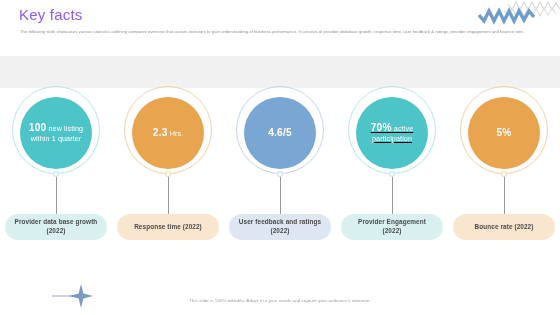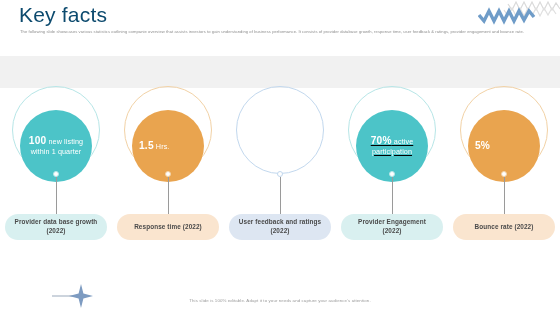--- a/index.html
+++ b/index.html
@@ -31,23 +31,23 @@
     width: 560px;
     height: 32px;
     background: #f1f1f1;
   }
 
   
   .page-title {
     position: absolute;
     left: 19px;
     top: 4px;
-    font-size: 21px;
+    font-size: 15px;
     font-weight: 400;
-    color: #0c4a6e;
+    color: #8b5cf6;
     letter-spacing: 0.2px;
     line-height: 22px;
   }
   .subtitle {
     position: absolute;
     left: 20px;
     top: 29px;
     width: 520px;
     font-size: 4.1px;
     line-height: 6.2px;
@@ -112,27 +112,28 @@
     top: 6px;
     width: 80px;
     height: 80px;
     margin-left: -40px;
     border-radius: 50%;
     background: #ffffff;
   }
   .circle-fill {
     position: absolute;
     left: 50%;
-    top: 26px;
+    top: 13px;
     width: 72px;
     height: 72px;
     margin-left: -36px;
     border-radius: 50%;
     display: flex;
     align-items: center;
+    justify-content: center;
     text-align: center;
     box-sizing: border-box;
     padding: 0 7px;
   }
   .stat-text {
     color: #ffffff;
     font-size: 7.2px;
     line-height: 9.6px;
     font-weight: 400;
     letter-spacing: 0.1px;
@@ -239,32 +240,35 @@
       <div class="stem"></div>
       <div class="label-pill" style="background: rgb(216, 240, 240);">
         <span class="label-text">Provider data base growth (2022)</span>
       </div>
     </div>
 
     <div class="col col-1">
       <div class="circle-outer" style="border-color: rgb(242, 210, 166);"></div>
       <div class="circle-white"></div>
       <div class="circle-fill" style="background: rgb(233, 164, 79);">
-        <div class="stat-text"><span class="big">1.5</span><span> Hrs.</span></div>
+        <div class="stat-text"><span class="big">2.3</span><span> Hrs.</span></div>
       </div>
       <div class="node-dot" style="border-color: rgb(242, 210, 166);"></div>
       <div class="stem"></div>
       <div class="label-pill" style="background: rgb(250, 229, 207);">
         <span class="label-text">Response time (2022)</span>
       </div>
     </div>
 
     <div class="col col-2">
       <div class="circle-outer" style="border-color: rgb(194, 216, 238);"></div>
       <div class="circle-white"></div>
+      <div class="circle-fill" style="background: rgb(122, 166, 212);">
+        <div class="stat-text"><span class="big">4.6/5</span><span></span></div>
+      </div>
       <div class="node-dot" style="border-color: rgb(194, 216, 238);"></div>
       <div class="stem"></div>
       <div class="label-pill" style="background: rgb(221, 230, 242);">
         <span class="label-text">User feedback and ratings (2022)</span>
       </div>
     </div>
 
     <div class="col col-3">
       <div class="circle-outer" style="border-color: rgb(183, 230, 231);"></div>
       <div class="circle-white"></div>

